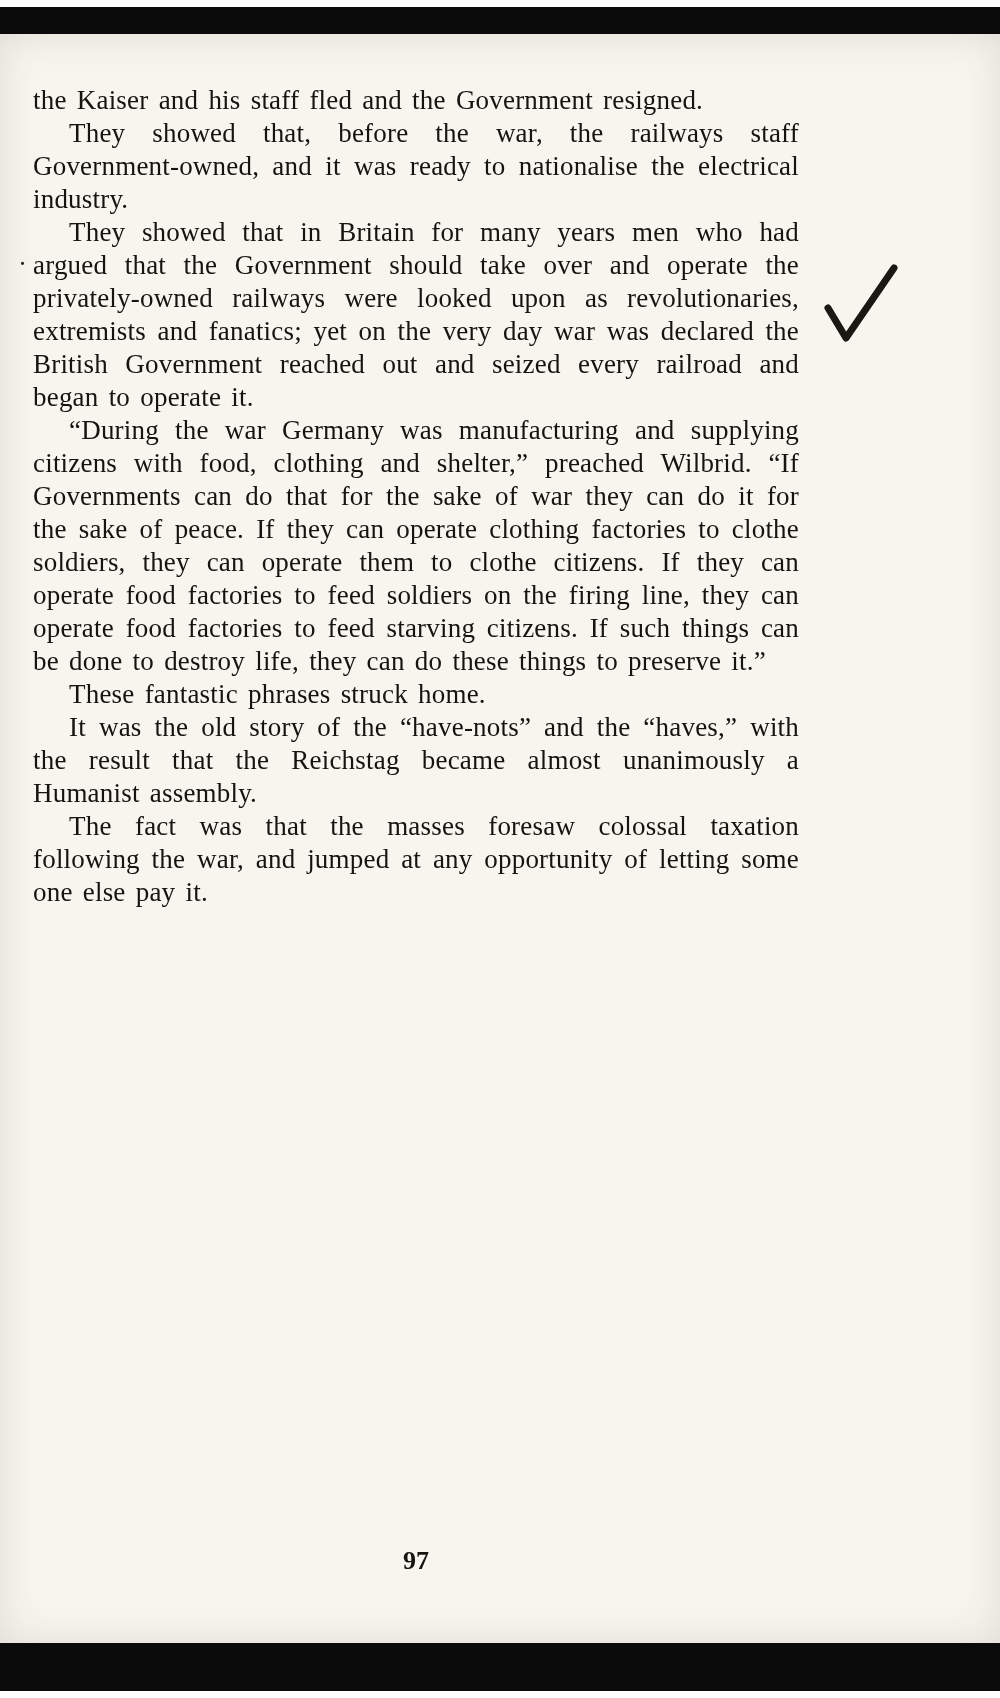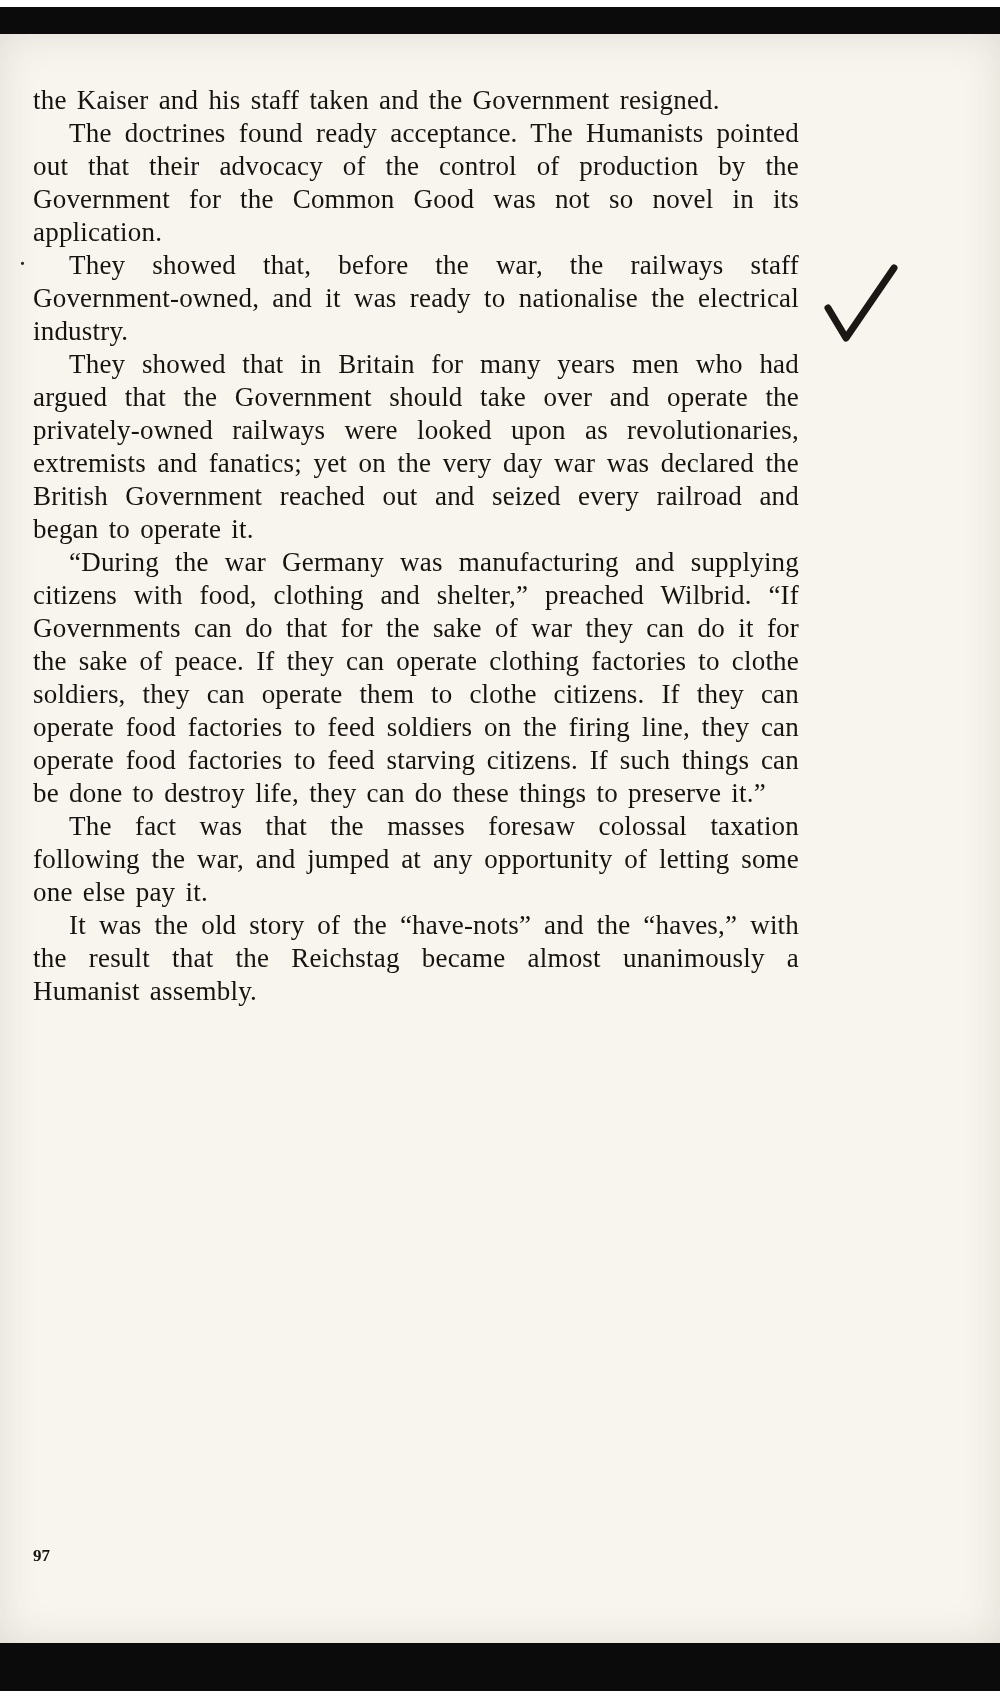--- a/index.html
+++ b/index.html
@@ -48,21 +48,22 @@
     letter-spacing: 0.2px;
   }
   .text-block p.indent {
     text-indent: 36px;
   }
   .page-number {
     position: absolute;
     top: 1512px;
     left: 33px;
     width: 766px;
-    font-size: 17px;
+    text-align: center;
+    font-size: 26px;
     font-weight: bold;
     color: #161310;
   }
   .margin-dot {
     position: absolute;
     left: 18px;
     top: 215px;
     font-size: 27px;
     color: #2a2621;
   }
@@ -81,27 +82,27 @@
 </head>
 <body>
 
 <div class="scan-band-top"></div>
 
 <div class="page">
 
   <span class="margin-dot">·</span>
 
   <div class="text-block">
-    <p>the Kaiser and his staff taken and the Government resigned.</p>
-    <p class="indent">The doctrines found ready acceptance.  The Humanists pointed out that their advocacy of the control of production by the Government for the Common Good was not so novel in its application.</p>
+    <p>the Kaiser and his staff fled and the Government resigned.</p>
     <p class="indent">They showed that, before the war, the railways staff Government-owned, and it was ready to nationalise the electrical industry.</p>
     <p class="indent">They showed that in Britain for many years men who had argued that the Government should take over and operate the privately-owned railways were looked upon as revolutionaries, extremists and fanatics; yet on the very day war was declared the British Government reached out and seized every railroad and began to operate it.</p>
     <p class="indent">“During the war Germany was manufacturing and supplying citizens with food, clothing and shelter,” preached Wilbrid.  “If Governments can do that for the sake of war they can do it for the sake of peace.  If they can operate clothing factories to clothe soldiers, they can operate them to clothe citizens.  If they can operate food factories to feed soldiers on the firing line, they can operate food factories to feed starving citizens.  If such things can be done to destroy life, they can do these things to preserve it.”</p>
+    <p class="indent">These fantastic phrases struck home.</p>
+    <p class="indent">It was the old story of the “have-nots” and the “haves,” with the result that the Reichstag became almost unanimously a Humanist assembly.</p>
     <p class="indent">The fact was that the masses foresaw colossal taxation following the war, and jumped at any opportunity of letting some one else pay it.</p>
-    <p class="indent">It was the old story of the “have-nots” and the “haves,” with the result that the Reichstag became almost unanimously a Humanist assembly.</p>
   </div>
 
   <div class="checkmark">
     <svg viewBox="0 0 78 92" xmlns="http://www.w3.org/2000/svg">
       <polyline points="6,46 24,76 72,6" fill="none" stroke="#1a1714" stroke-width="7" stroke-linecap="round" stroke-linejoin="round"></polyline>
     </svg>
   </div>
 
   <div class="page-number">97</div>
 

